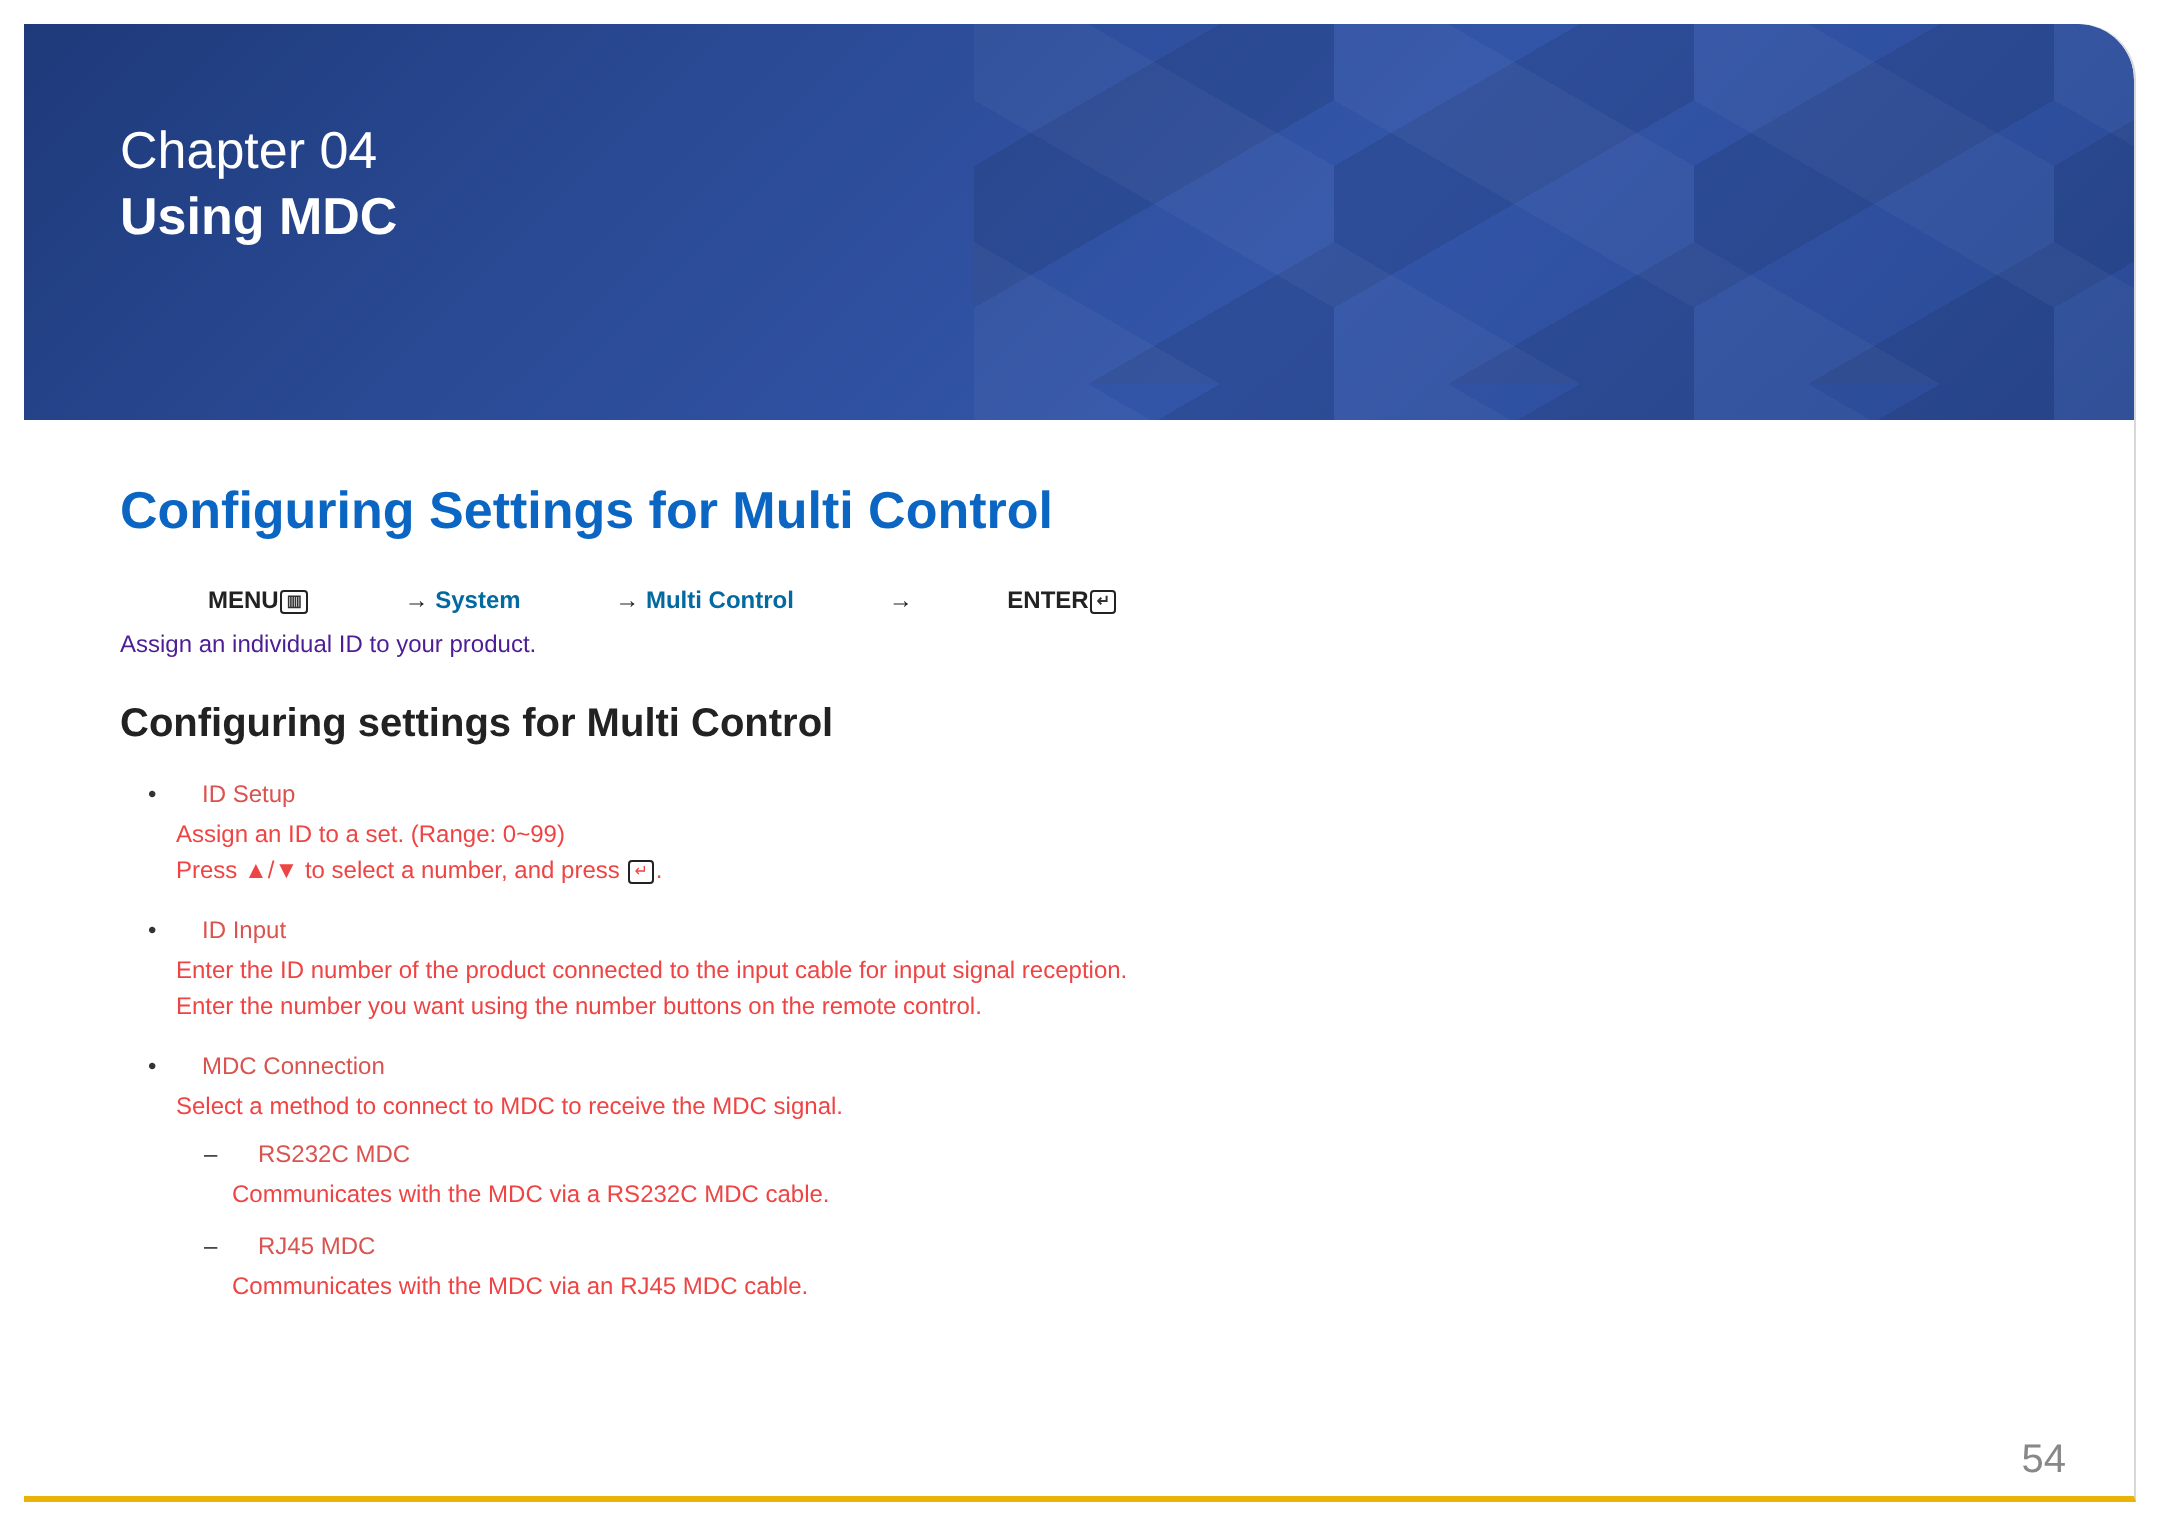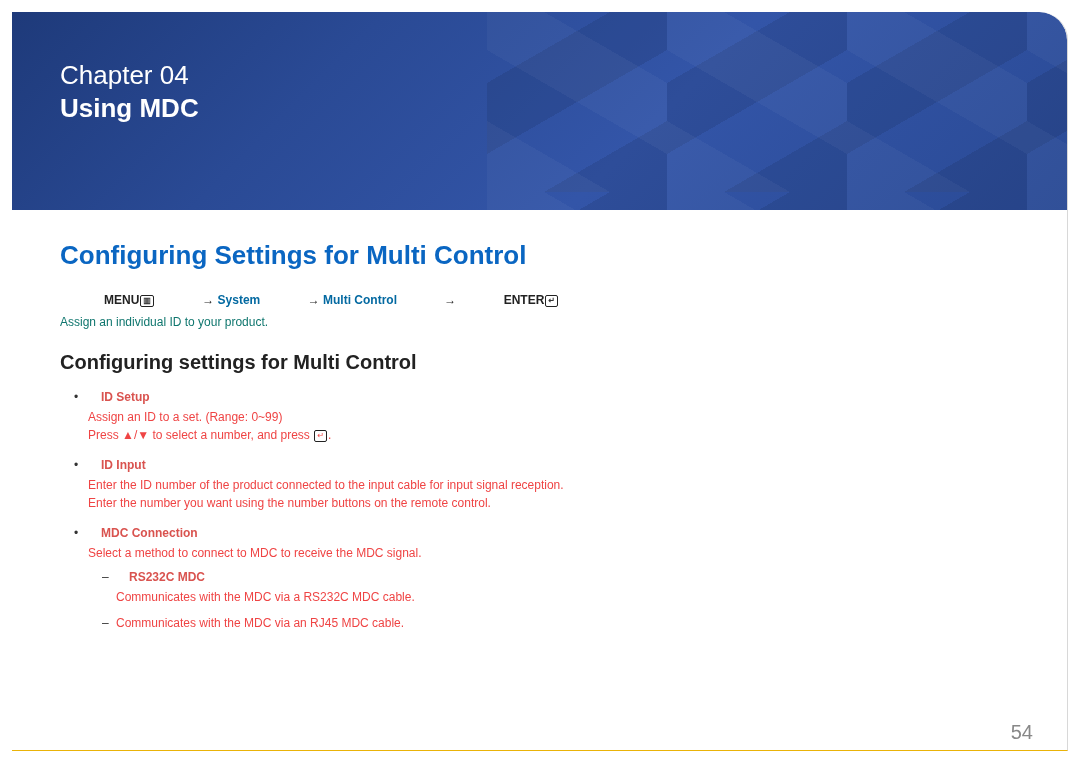--- a/index.html
+++ b/index.html
@@ -17,21 +17,21 @@
     .page-container {
       width: 100%;
       height: 100%;
       padding: 12px;
     }
     .page-inner {
       width: 100%;
       height: 100%;
       position: relative;
       border-right: 1px solid #d8d8d8;
-      border-bottom: 1px solid #eab308;
+      border-bottom: 3px solid #eab308;
       border-top-right-radius: 28px;
       overflow: hidden;
     }
     .hero-banner {
       width: 100%;
       height: 198px;
       background: linear-gradient(135deg, #1e3a7a 0%, #2a4a95 30%, #3355a8 60%, #2a4a95 100%);
       position: relative;
       padding: 48px 48px 0 48px;
       color: #ffffff;
@@ -93,21 +93,21 @@
       font-size: 8px;
       line-height: 8px;
       padding: 1px 2px;
       vertical-align: 1px;
       margin: 0 1px;
       text-align: center;
       min-width: 12px;
     }
     .assign-text {
       font-size: 12px;
-      color: #0f766e;
+      color: #4c1d95;
       margin-bottom: 22px;
     }
     .subsection-heading {
       font-size: 20px;
       font-weight: 700;
       color: #222;
       margin-bottom: 14px;
     }
     ul.outer-list {
       list-style: none;
@@ -123,21 +123,21 @@
     ul.outer-list > li::before {
       content: "•";
       position: absolute;
       left: 0;
       top: 0;
       color: #333;
       font-size: 12px;
     }
     .item-title {
       color: #d9534f;
-      font-weight: 700;
+      font-weight: 400;
       display: block;
       margin-bottom: 2px;
       padding-left: 13px;
     }
     .item-desc {
       color: #ef4444;
       display: block;
     }
     ul.inner-list {
       list-style: none;
@@ -215,20 +215,21 @@
 
         <li>
           <span class="item-title">MDC Connection</span>
           <span class="item-desc">Select a method to connect to MDC to receive the MDC signal.</span>
           <ul class="inner-list">
             <li>
               <span class="item-title">RS232C MDC</span>
               <span class="item-desc">Communicates with the MDC via a RS232C MDC cable.</span>
             </li>
             <li>
+              <span class="item-title">RJ45 MDC</span>
               <span class="item-desc">Communicates with the MDC via an RJ45 MDC cable.</span>
             </li>
           </ul>
         </li>
 
       </ul>
 
     </div>
 
     <div class="page-number">54</div>

